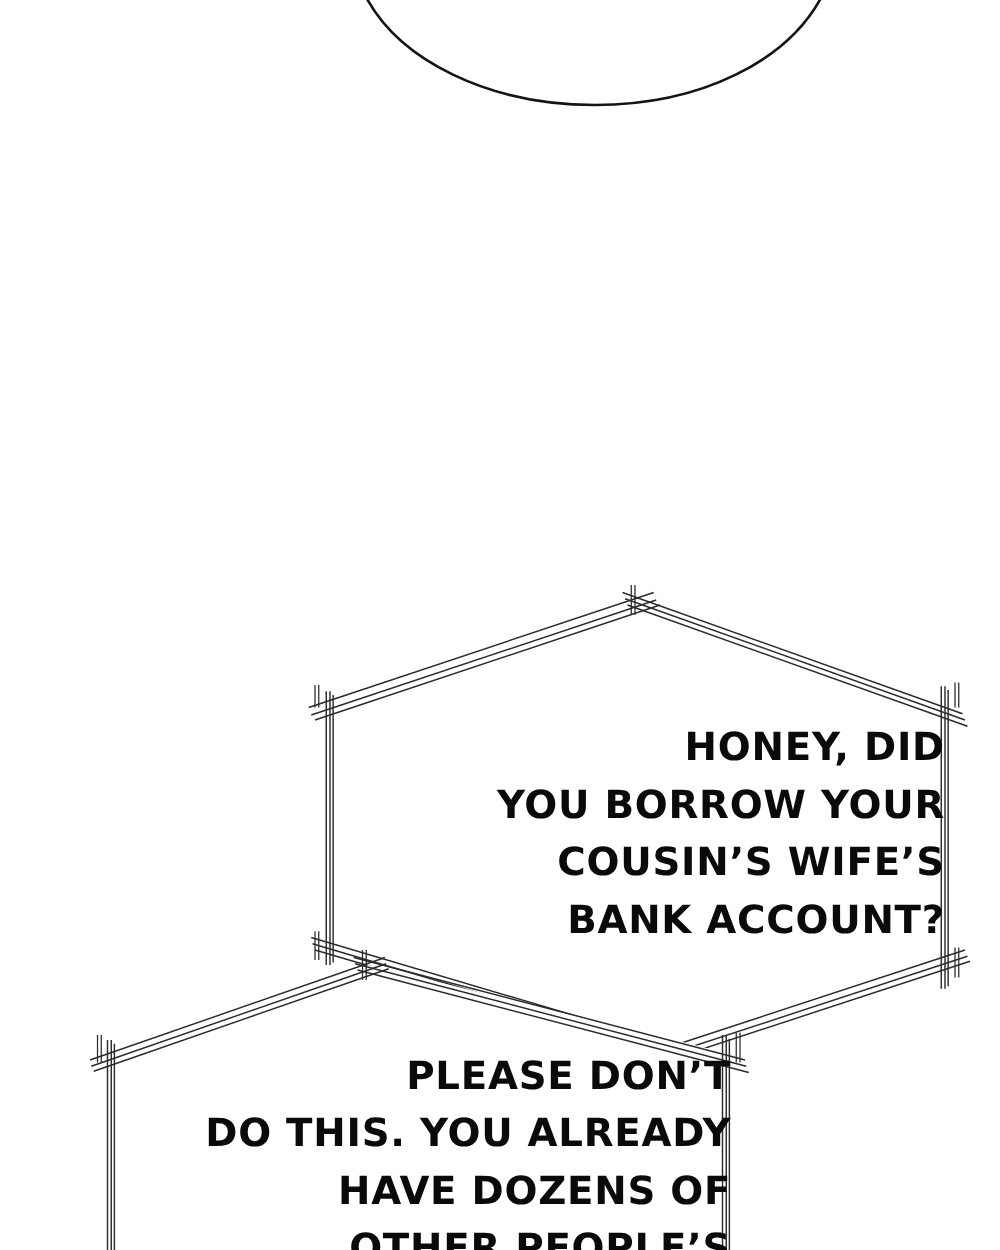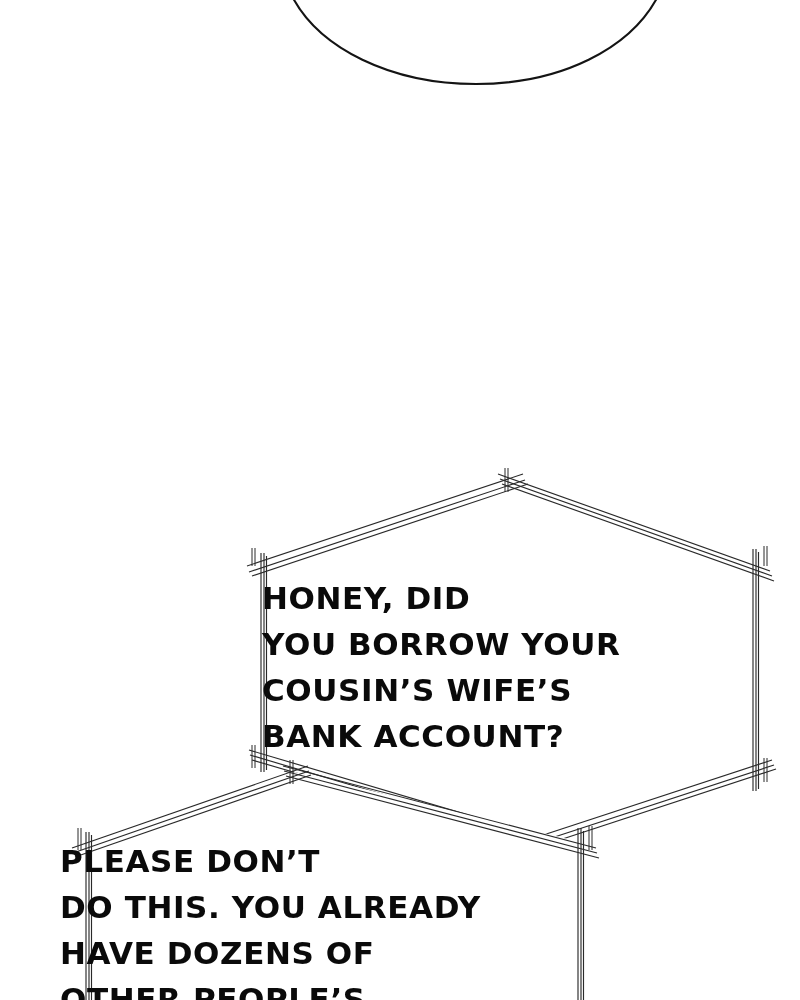--- a/index.html
+++ b/index.html
@@ -21,21 +21,21 @@
   #panel-svg {
     position: absolute;
     top: 0;
     left: 0;
     width: 800px;
     height: 1000px;
     display: block;
   }
   .bubble-text {
     position: absolute;
-    text-align: left;
+    text-align: right;
     color: #0a0a0a;
     font-family: "DejaVu Sans", sans-serif;
     font-weight: 700;
     letter-spacing: 0.6px;
     line-height: 1.30;
     white-space: pre-line;
     -webkit-font-smoothing: antialiased;
   }
   #bubble-1-text {
     left: 262px;

